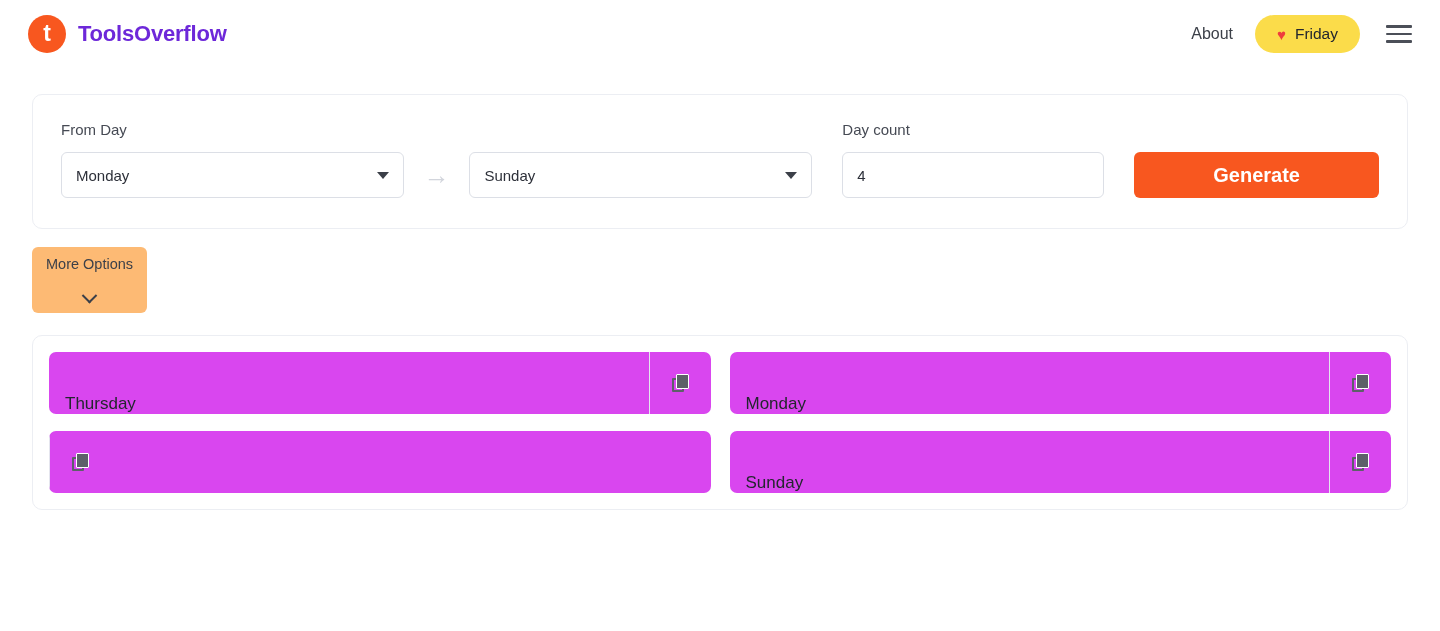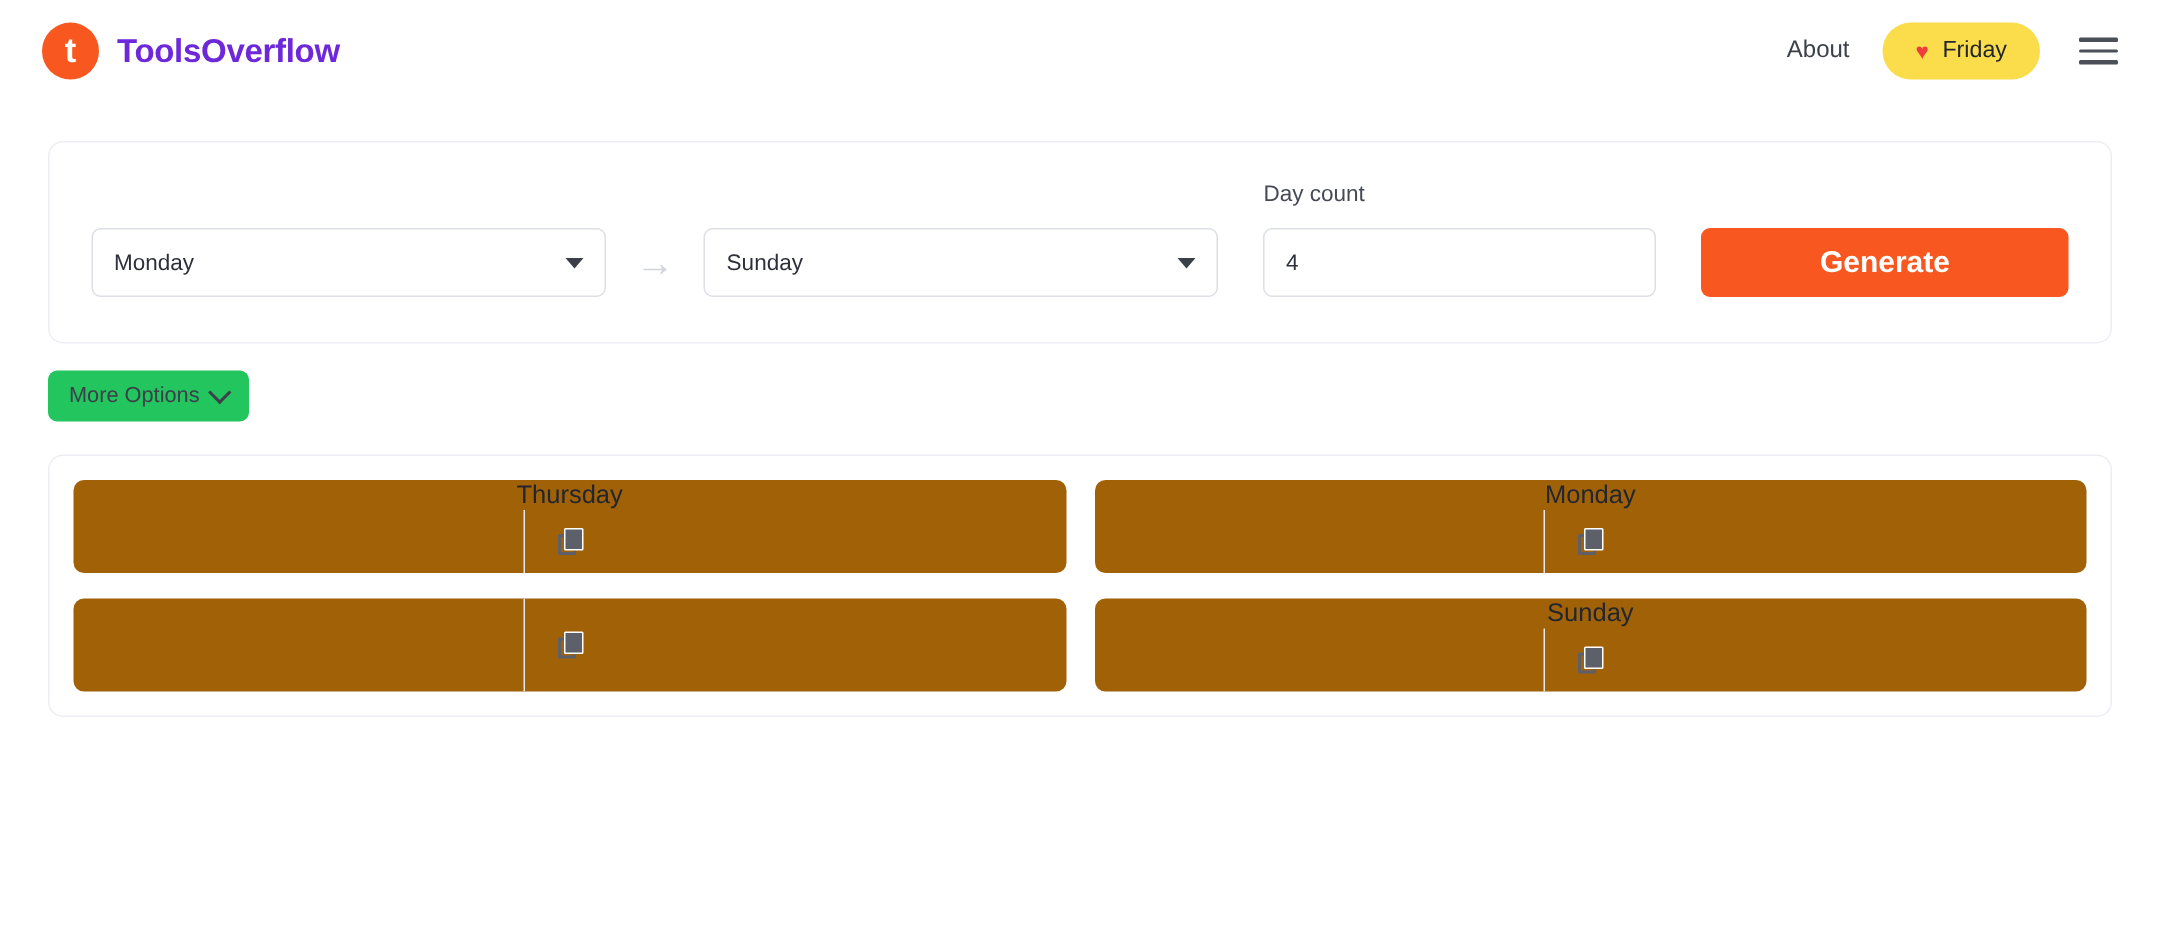--- a/index.html
+++ b/index.html
@@ -196,29 +196,30 @@
     font-weight: 600;
     font-family: inherit;
     cursor: pointer;
   }
 
   
   .more-options {
     margin-top: 18px;
     display: inline-flex;
     align-items: center;
-    gap: 8px;
-    background: #22c55e;
+    gap: 21px;
+    background: #fdba74;
     border: none;
     border-radius: 6px;
     padding: 9px 14px;
     font-size: 14.5px;
     color: #3c4049;
     font-family: inherit;
     cursor: pointer;
+    flex-direction: column;
   }
 
   .chevron-down {
     width: 11px; height: 11px;
     border-right: 2.2px solid #3c4049;
     border-bottom: 2.2px solid #3c4049;
     transform: rotate(45deg) translate(-2px,-2px);
   }
 
   
@@ -227,27 +228,26 @@
     background: #ffffff;
     border: 1px solid #eceef3;
     border-radius: 10px;
     padding: 16px;
     display: grid;
     grid-template-columns: 1fr 1fr;
     gap: 17px 19px;
   }
 
   .result-item {
-    background: #a16207;
+    background: #d946ef;
     border-radius: 7px;
     height: 62px;
     display: flex;
-    align-items: center;
+    align-items: flex-end;
     overflow: hidden;
-    flex-direction: column;
   }
 
   .result-label {
     flex: 1;
     padding: 0 16px;
     font-size: 17px;
     color: #23262e;
   }
 
   .copy-btn {
@@ -305,20 +305,21 @@
 </header>
 
 <div class="page-wrap">
 
   
 
   
   <div class="form-card">
 
     <div class="field">
+      <span class="field-label">From Day</span>
       <div class="select-box">
         <span>Monday</span>
         <span class="caret"></span>
       </div>
     </div>
 
     <div class="arrow-sep">→</div>
 
     <div class="field">
       <div class="select-box">

